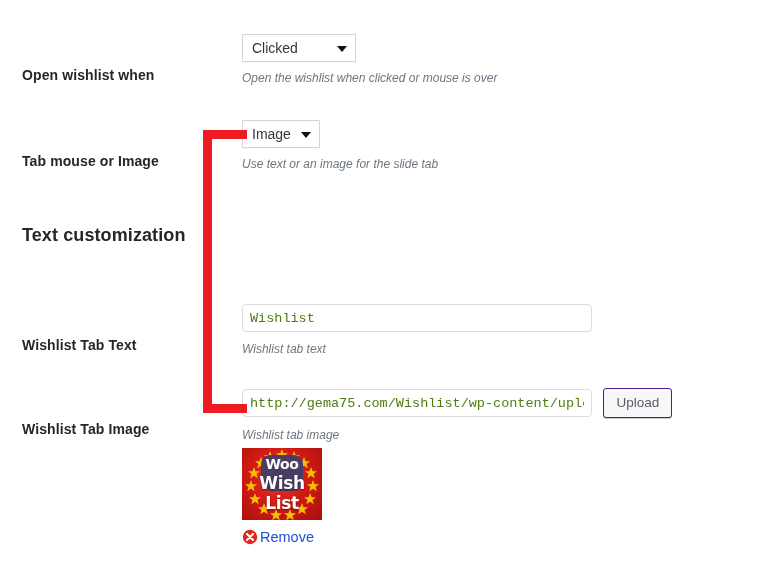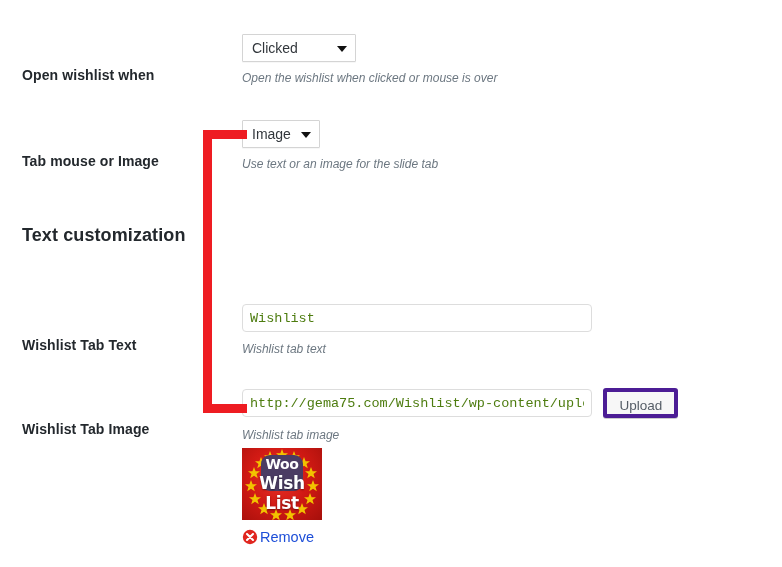--- a/index.html
+++ b/index.html
@@ -112,21 +112,21 @@
   .input-tab-image { width: 350px; }
 
   
   .btn {
     box-sizing: border-box;
     display: inline-block;
     height: 30px;
     line-height: 28px;
     padding: 0 12px;
     margin-left: 7px;
-    border: 4px solid #4c1d95;
+    border: 1px solid #4c1d95;
     border-radius: 3px;
     background: #f7f7f7;
     color: #555d66;
     font-family: "Liberation Sans", sans-serif;
     font-size: 13.5px;
     vertical-align: middle;
     cursor: pointer;
     box-shadow: 0 1px 0 #cccccc;
   }
 

